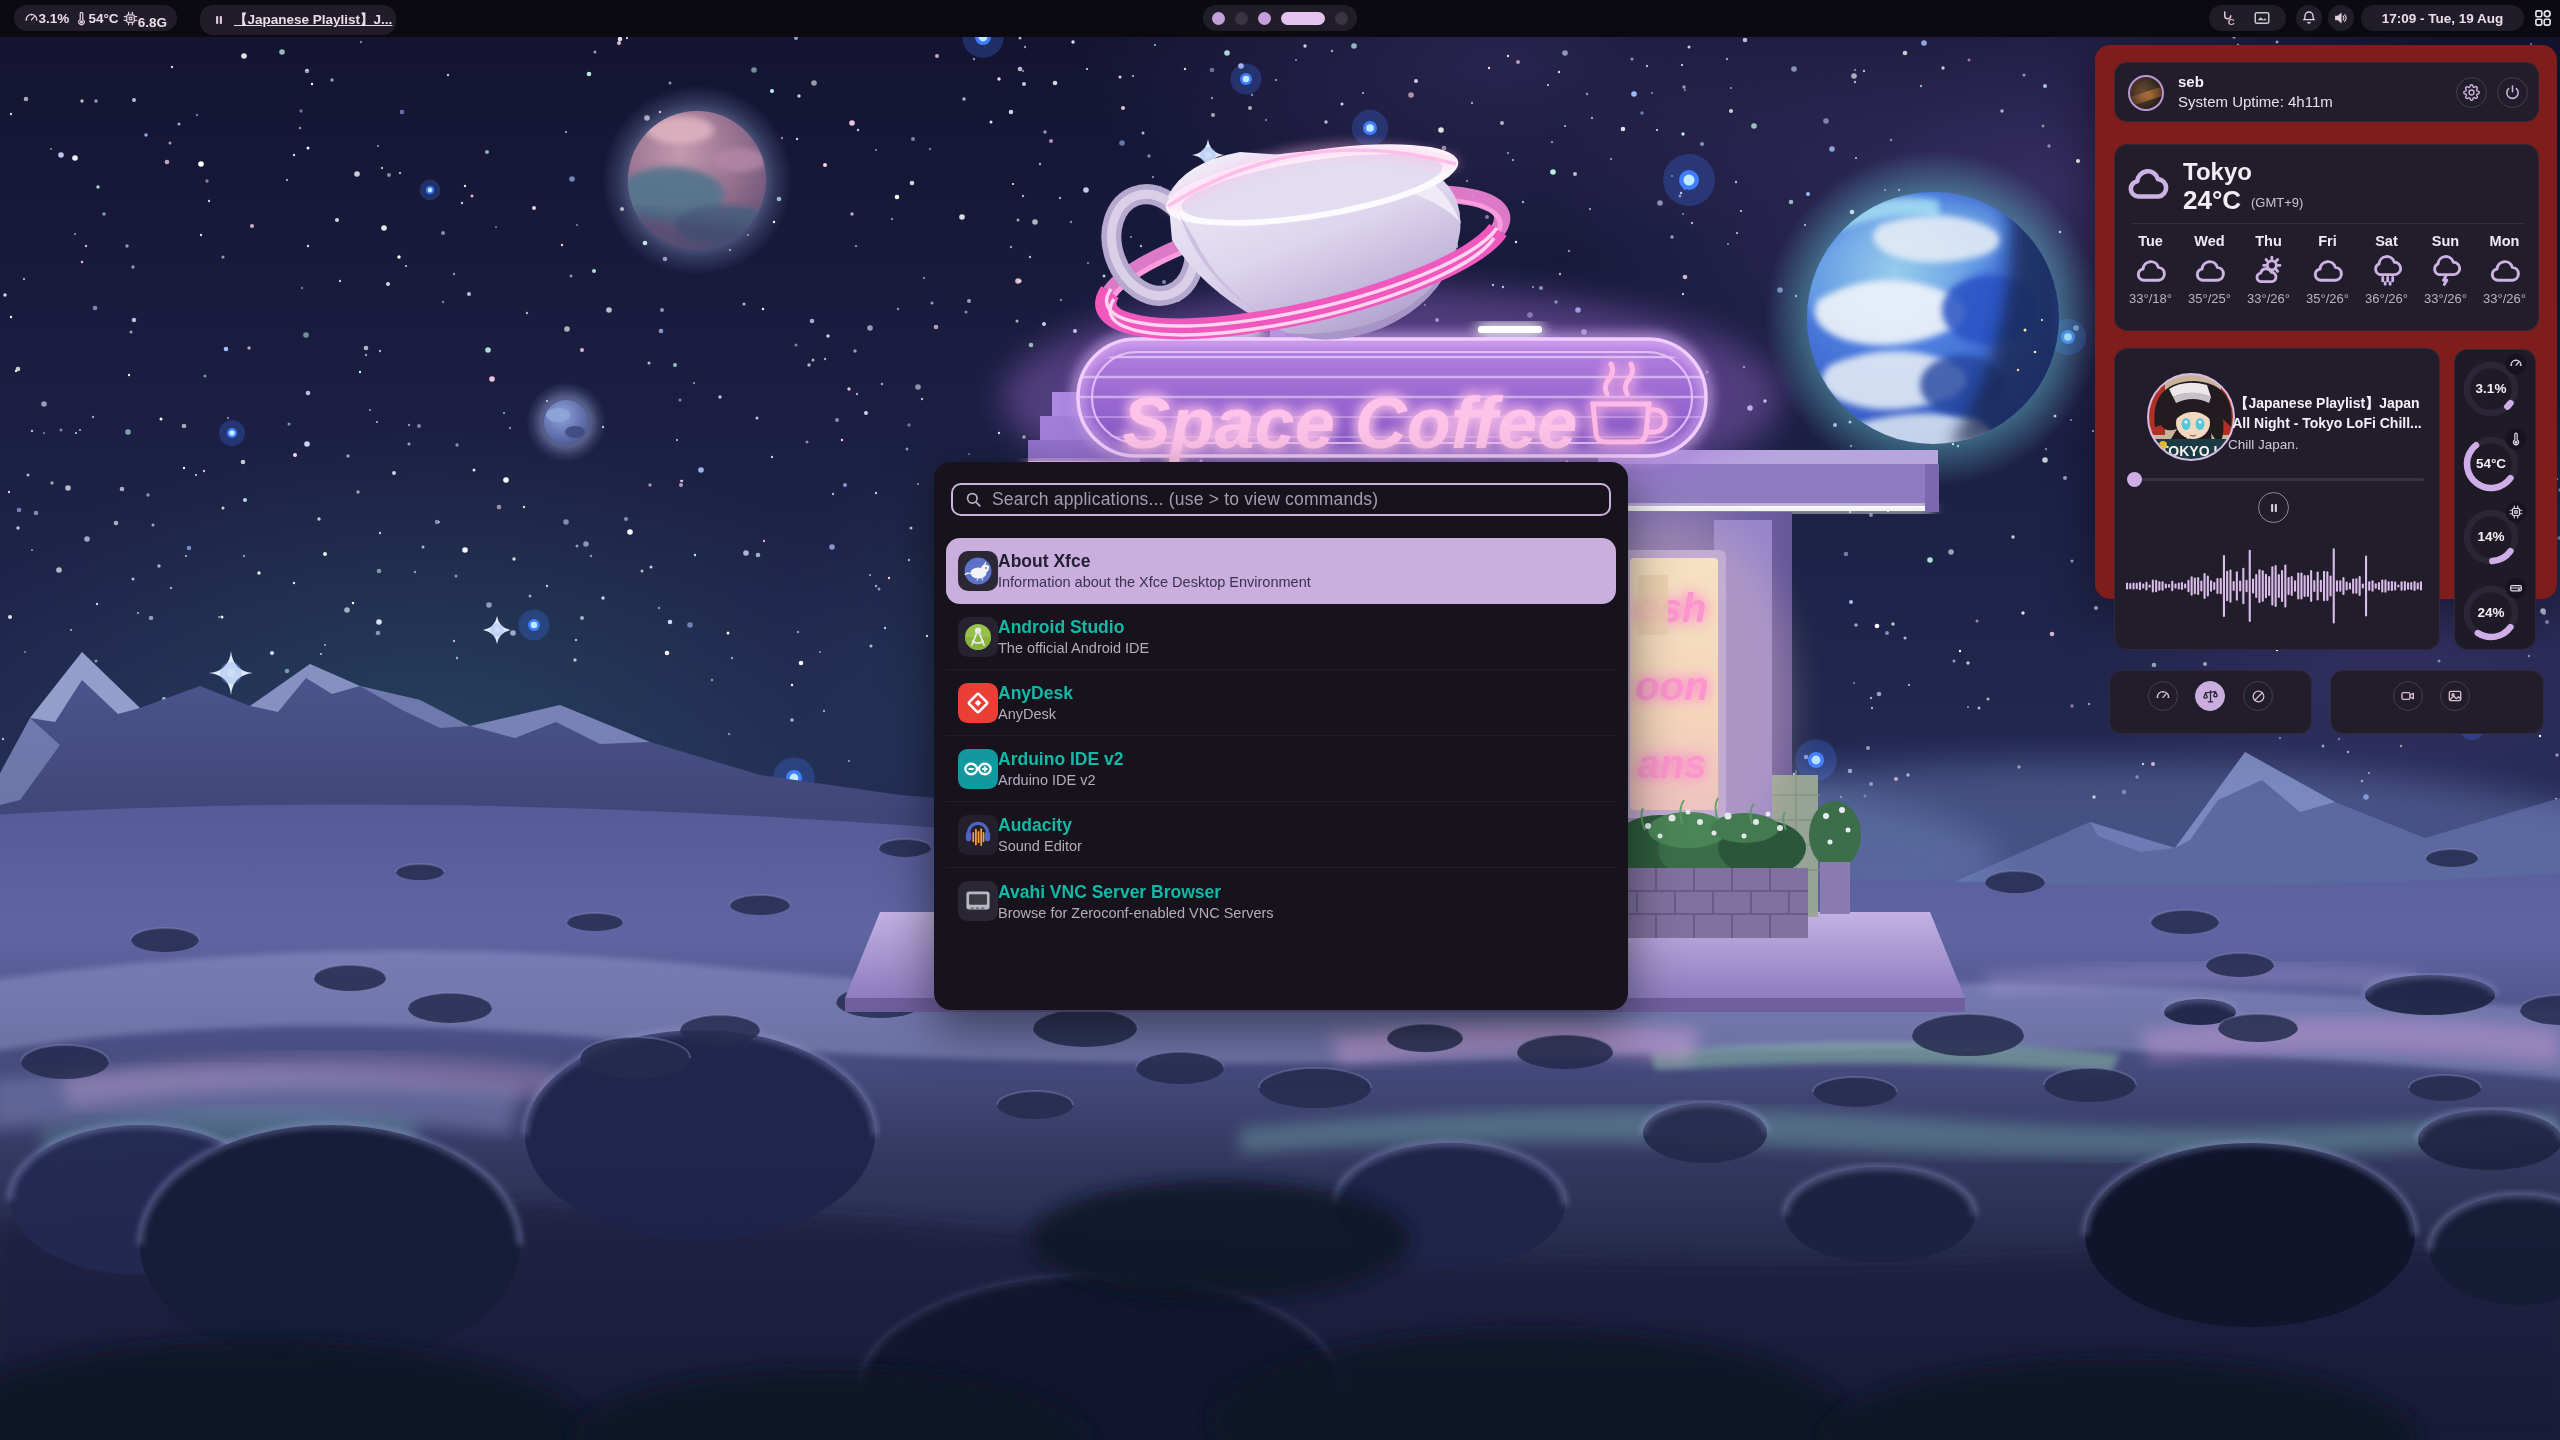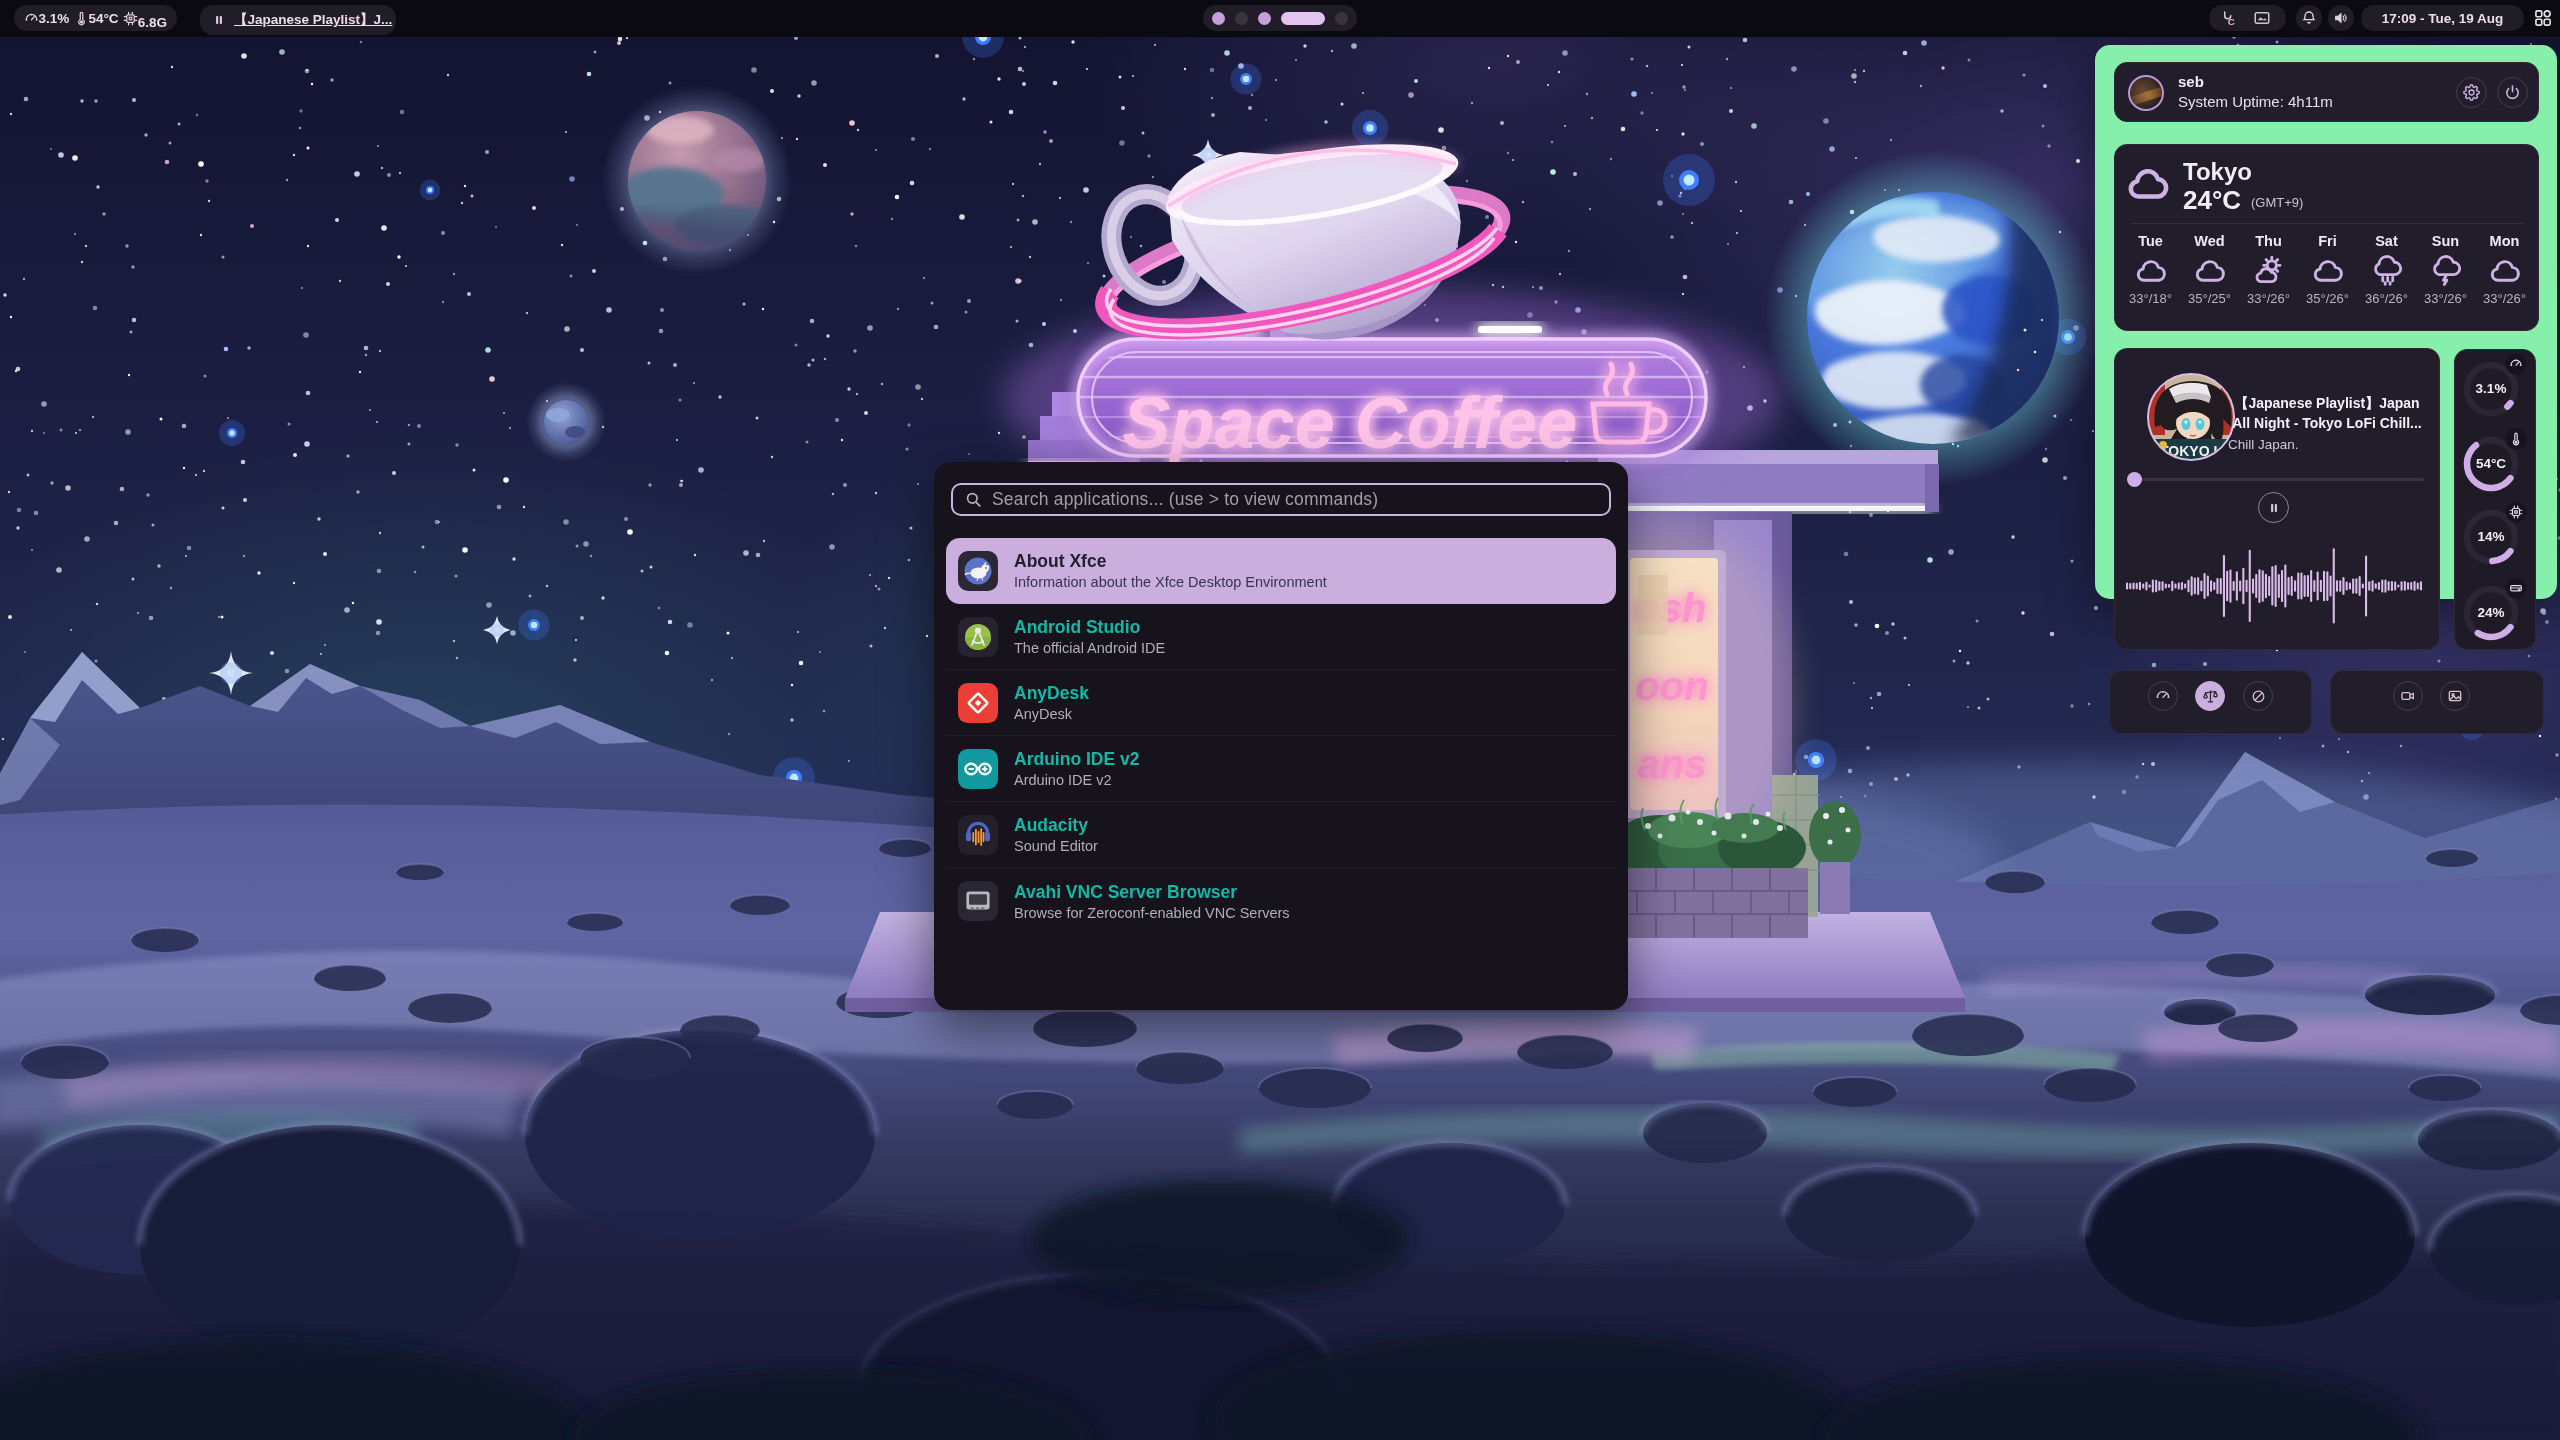--- a/index.html
+++ b/index.html
@@ -17,30 +17,30 @@
 .wdot { width:13px; height:13px; border-radius:7px; background:#3a3440; }
 .wdot.on { background:#c59fdb; }
 .wpill { width:44px; height:13px; border-radius:7px; background:#e4c3f0; }
 
 #launcher { position:absolute; left:934px; top:462px; width:694px; height:548px; background:#16131c;
   border-radius:17px; z-index:5; box-shadow:0 18px 50px rgba(0,0,0,0.5); }
 #searchbox { position:absolute; left:17px; top:21px; width:660px; height:33px; border:2px solid #cbb3dd;
   border-radius:10px; background:#16131c; display:flex; align-items:center; padding-left:11px; gap:9px; }
 #searchbox span { color:#a49cae; font-size:17.5px; letter-spacing:0.2px; }
 #rowwrap { position:absolute; left:12px; top:76px; width:670px; }
-.row { display:flex; align-items:center; gap:16px; height:66px; padding-left:12px; border-bottom:1px solid #221e28; }
+.row { display:flex; align-items:center; gap:0; height:66px; padding-left:12px; border-bottom:1px solid #221e28; }
 .row:last-child { border-bottom:none; }
 .row.sel { background:#c9aede; border-radius:14px; border-bottom-color:transparent; }
 .ricon { width:40px; height:40px; flex:0 0 40px; }
 .rtitle { color:#14b8a6; font-size:17.5px; font-weight:bold; }
 .rsub { color:#b3adbb; font-size:14.5px; margin-top:2px; }
 .row.sel .rtitle { color:#232032; }
 .row.sel .rsub { color:#3a3450; }
 
-#sidebar { position:absolute; left:2095px; top:45px; width:462px; height:554px; background:#86efac;
+#sidebar { position:absolute; left:2095px; top:45px; width:462px; height:554px; background:#7f1d1d;
   border-radius:15px; z-index:5; box-shadow:0 18px 50px rgba(0,0,0,0.45); }
 .card { position:absolute; background:#221d2b; border-radius:13px; border:1px solid #2f2937; box-sizing:border-box; }
 #usercard { left:19px; top:17px; width:425px; height:60px; }
 .avatar { position:absolute; left:13px; top:12px; width:36px; height:36px; border-radius:50%;
   border:2px solid #b897d4; background:radial-gradient(circle at 40% 45%, #6b4a33, #3a2c22 55%, #17120f 85%);
   overflow:hidden; }
 .avatar::after { content:""; position:absolute; left:-4px; top:14px; width:46px; height:9px;
   background:linear-gradient(90deg, rgba(228,140,60,0), rgba(232,146,66,0.55), rgba(228,140,60,0));
   transform:rotate(-18deg); border-radius:5px; }
 .uname { position:absolute; left:63px; top:10px; color:#f2eef6; font-size:15px; font-weight:bold; }

